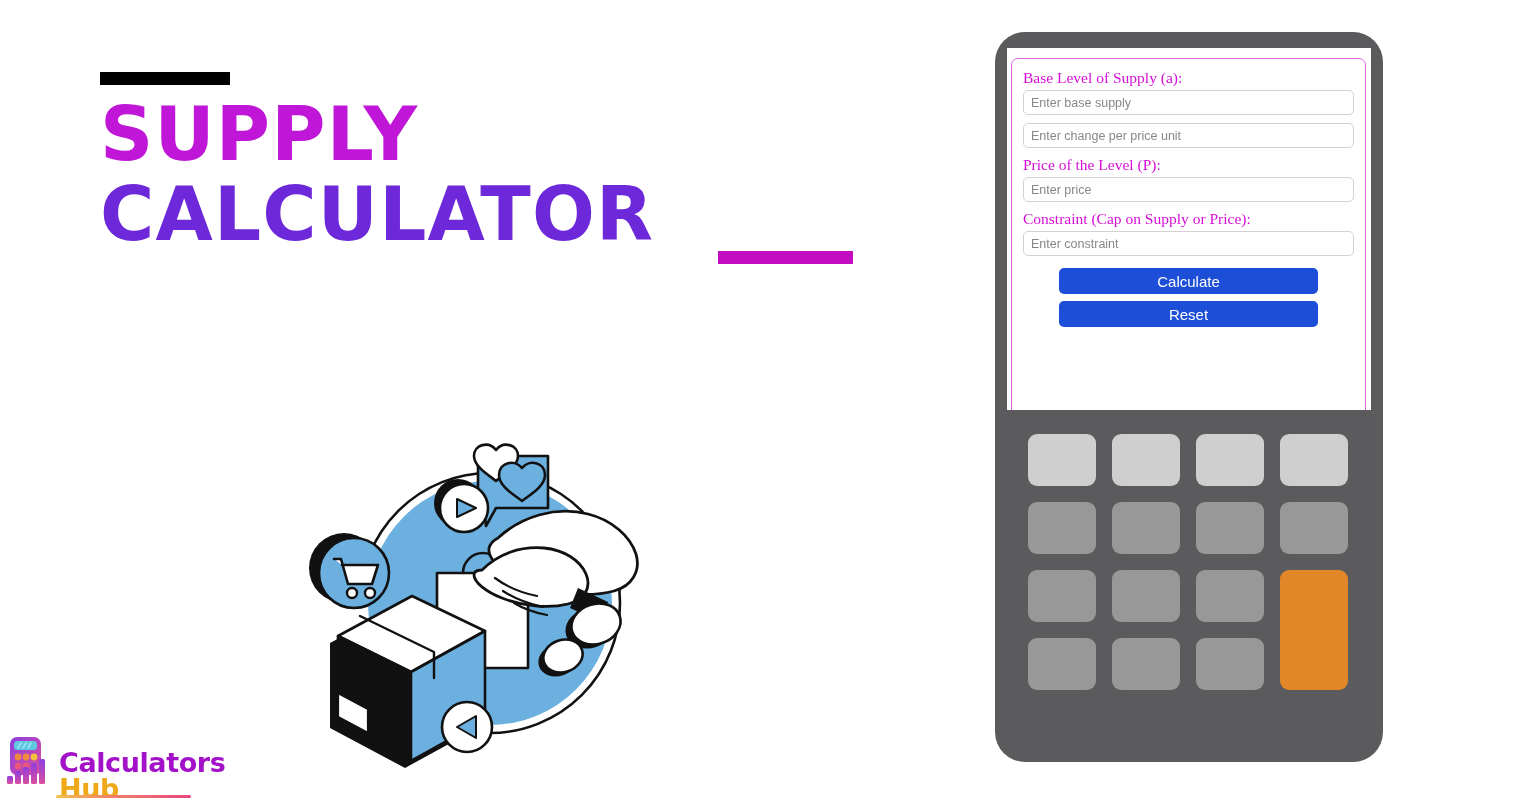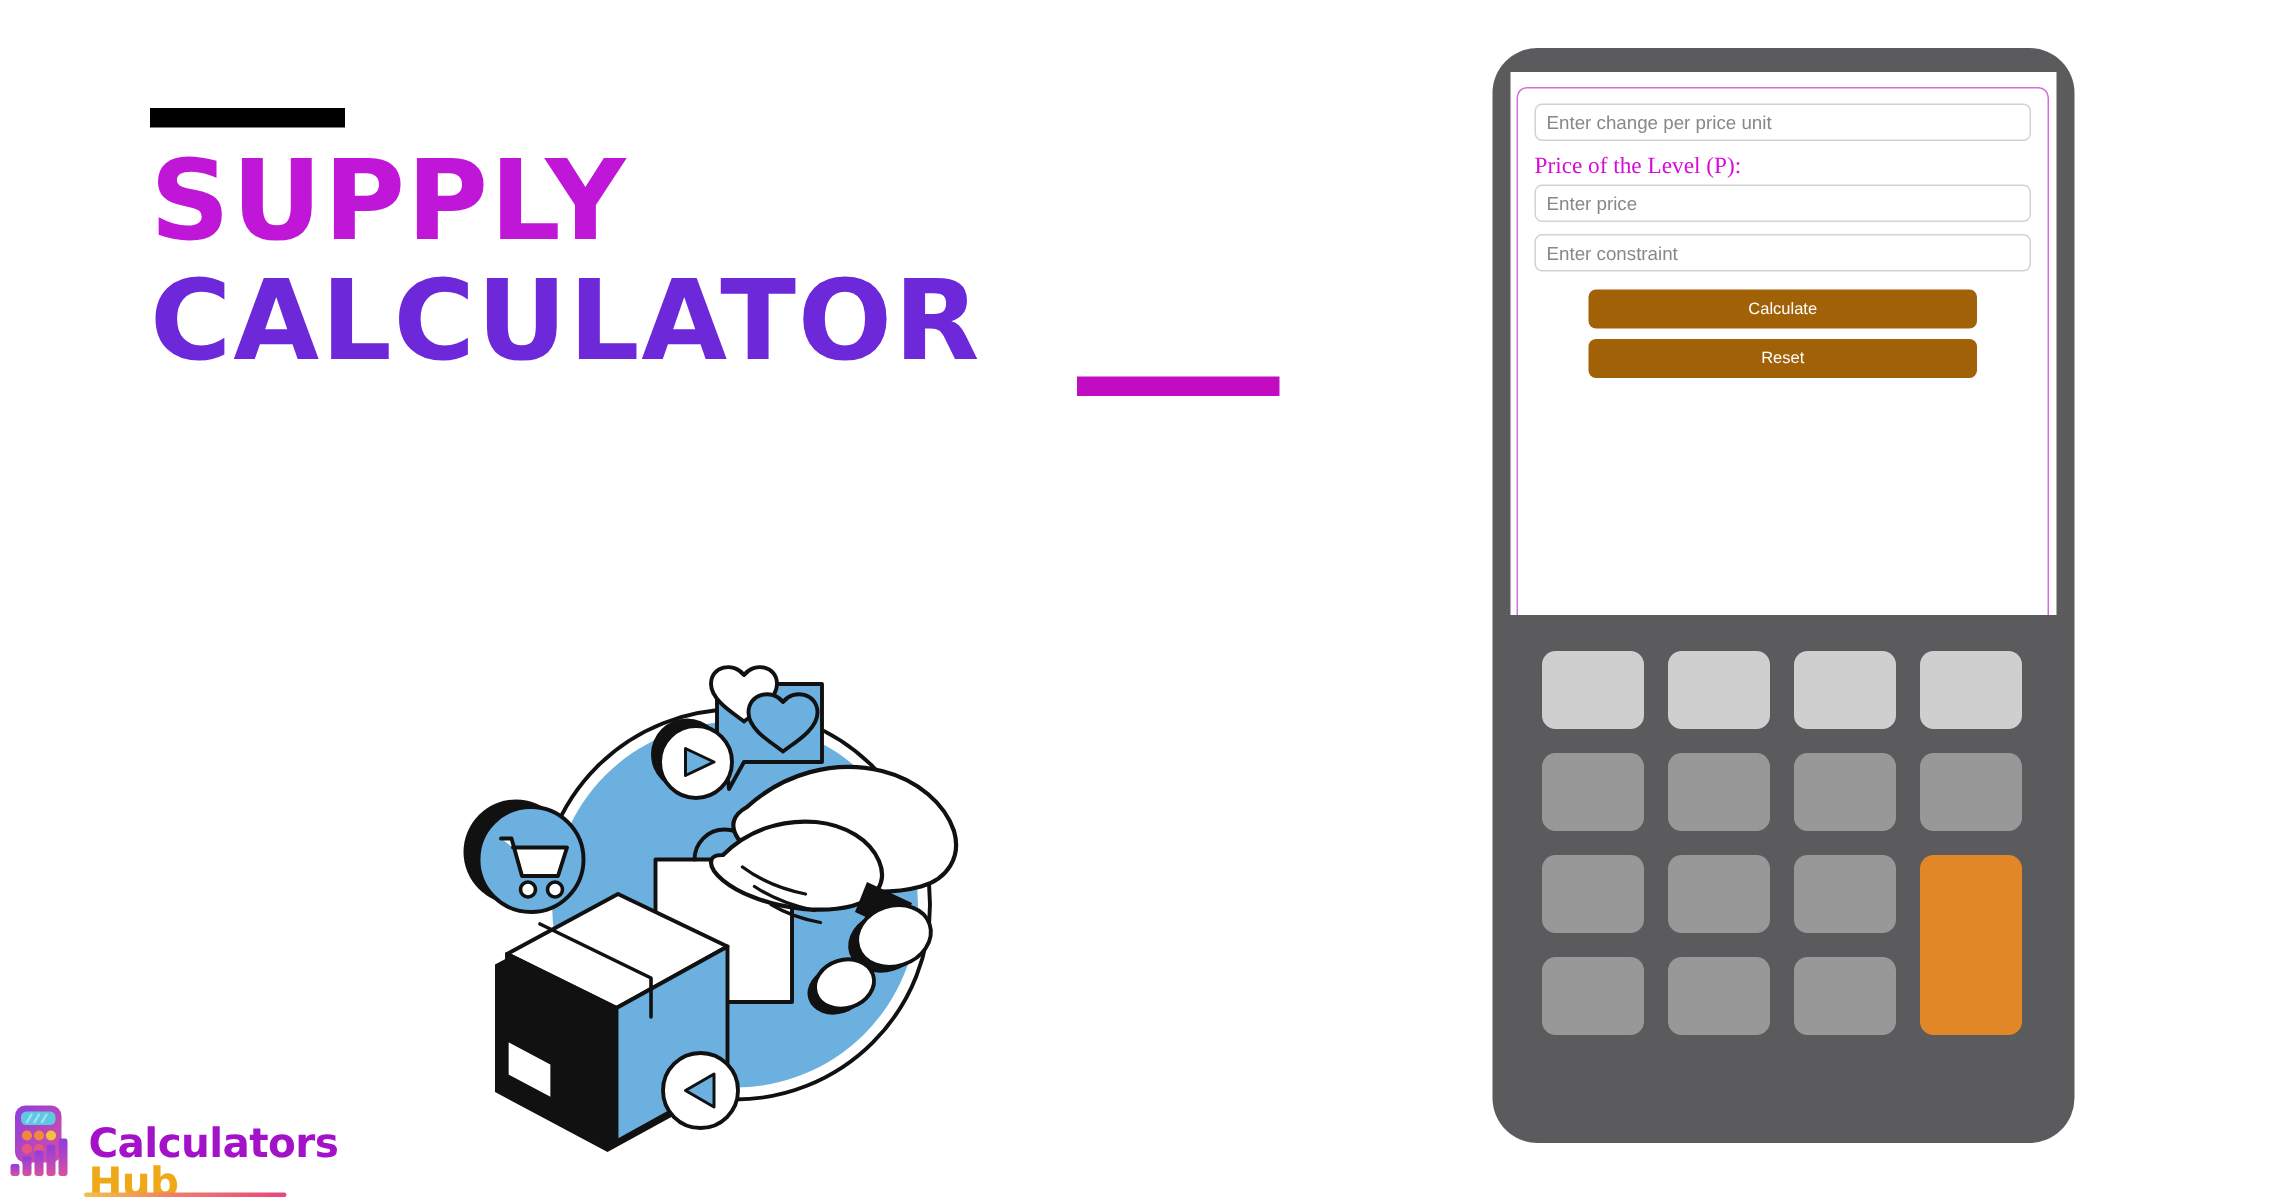--- a/index.html
+++ b/index.html
@@ -157,24 +157,24 @@
   }
   .field-input::placeholder { color: #888888; }
   #calc-actions { padding: 4px 36px 0 36px; }
   .calc-btn {
     display: block;
     width: 100%;
     box-sizing: border-box;
     height: 26px;
     border: none;
     border-radius: 5px;
-    background: #a16207;
+    background: #1d4ed8;
     color: #ffffff;
     font-family: "Liberation Sans", sans-serif;
-    font-size: 11px;
+    font-size: 15px;
     margin-bottom: 7px;
     cursor: pointer;
   }
 
   
   #keypad {
     position: absolute;
     left: 33px;
     top: 402px;
     width: 322px;
@@ -295,31 +295,36 @@
   </div>
   <div id="logo-underline"></div>
 
 </div>
 
 <div id="calculator">
 
   <div id="calc-screen">
     <div id="calc-form-panel">
 
+      <div class="field-group">
+        <label class="field-label">Base Level of Supply (a):</label>
+        <input class="field-input" type="text" placeholder="Enter base supply" style="">
+      </div>
 
       <div class="field-group">
         <input class="field-input" type="text" placeholder="Enter change per price unit" style="">
       </div>
 
       <div class="field-group">
         <label class="field-label">Price of the Level (P):</label>
         <input class="field-input" type="text" placeholder="Enter price" style="">
       </div>
 
       <div class="field-group">
+        <label class="field-label">Constraint (Cap on Supply or Price):</label>
         <input class="field-input" type="text" placeholder="Enter constraint" style="">
       </div>
 
       <div id="calc-actions">
         <button class="calc-btn">Calculate</button>
         <button class="calc-btn">Reset</button>
       </div>
 
     </div>
   </div>

